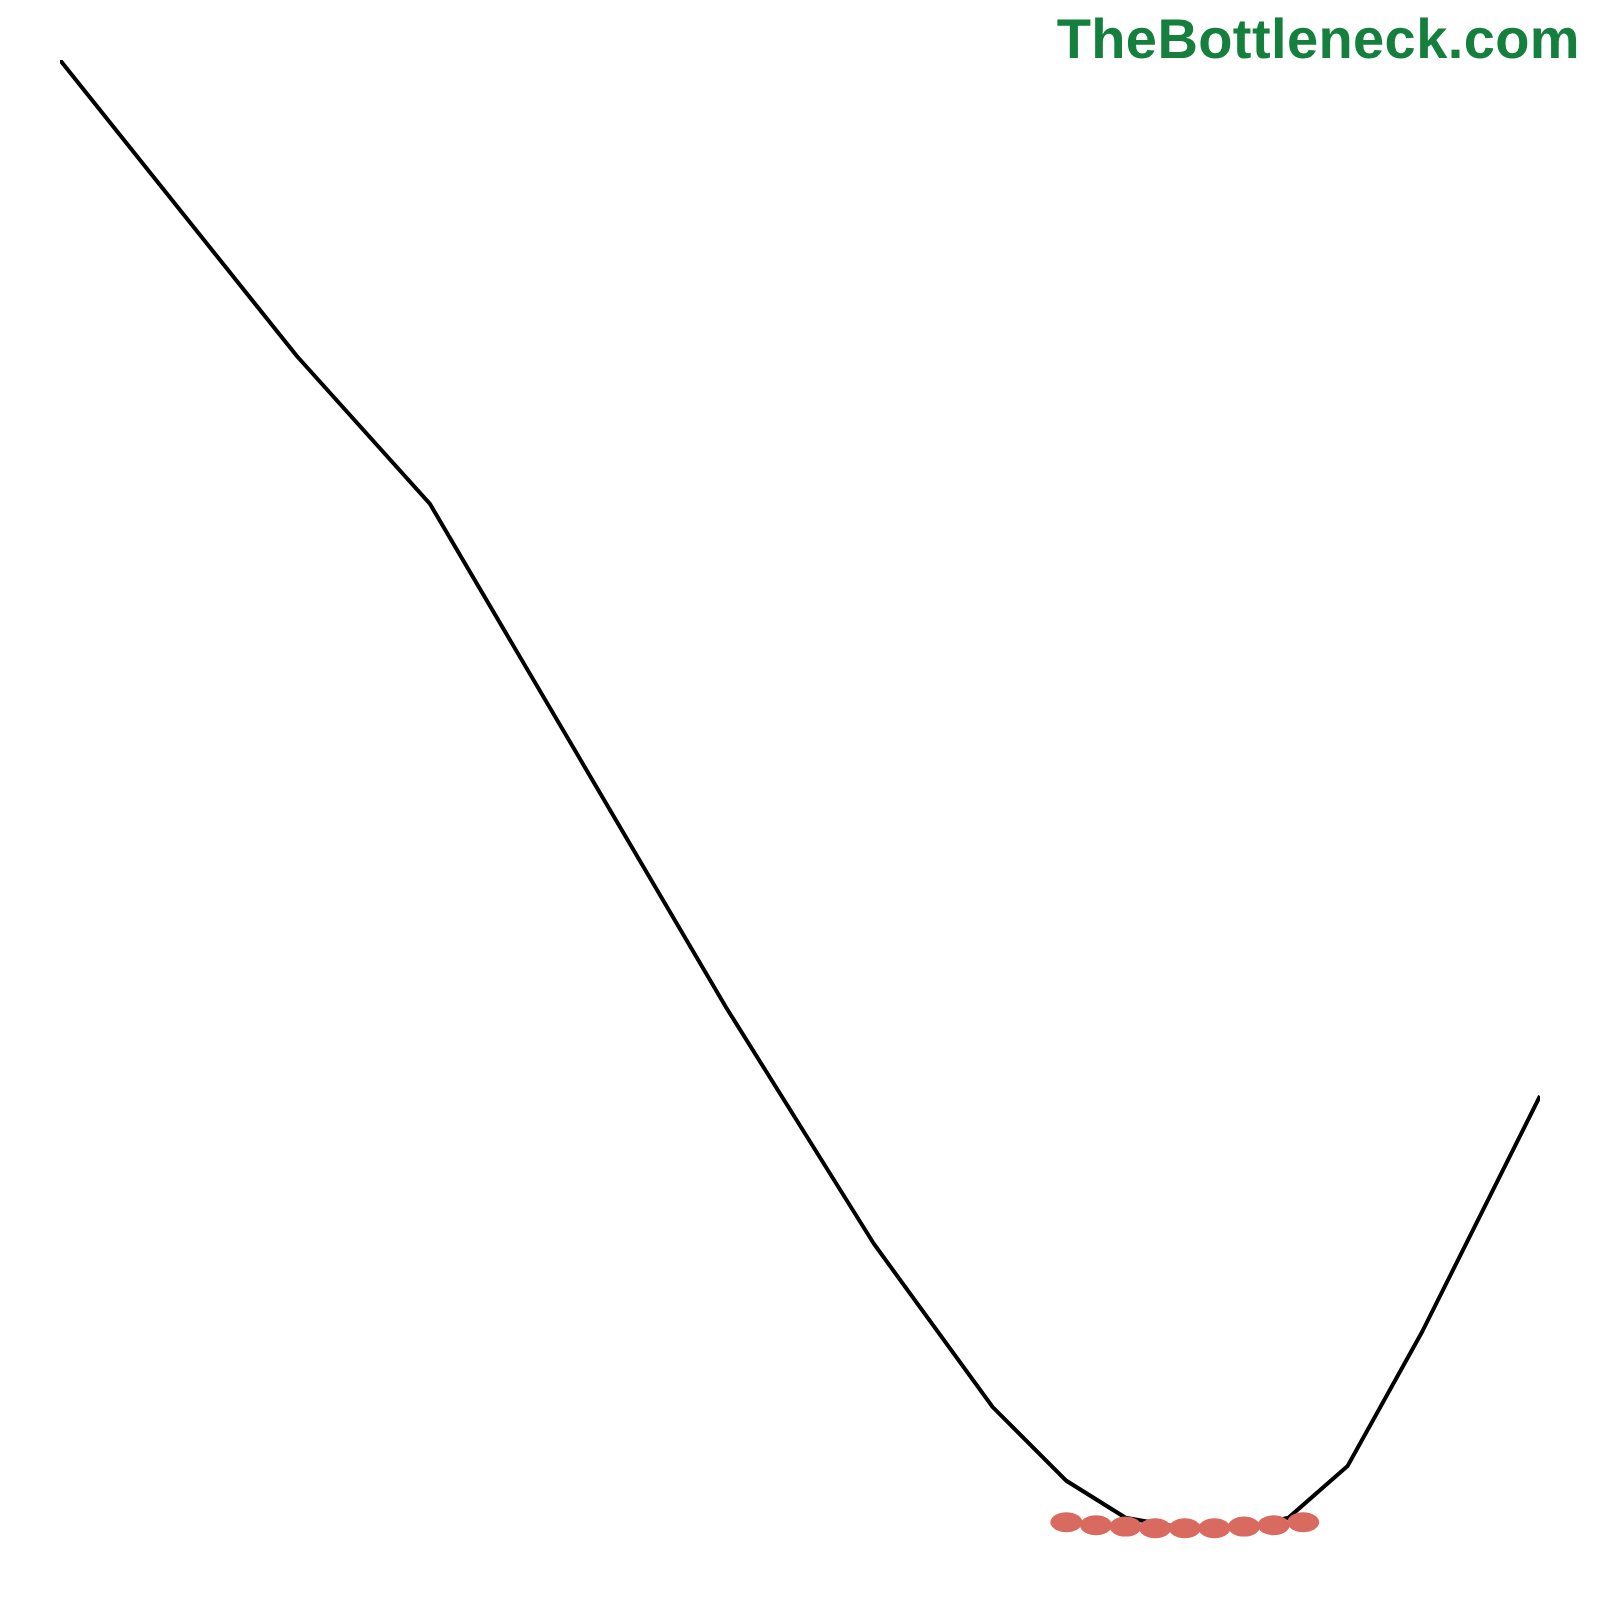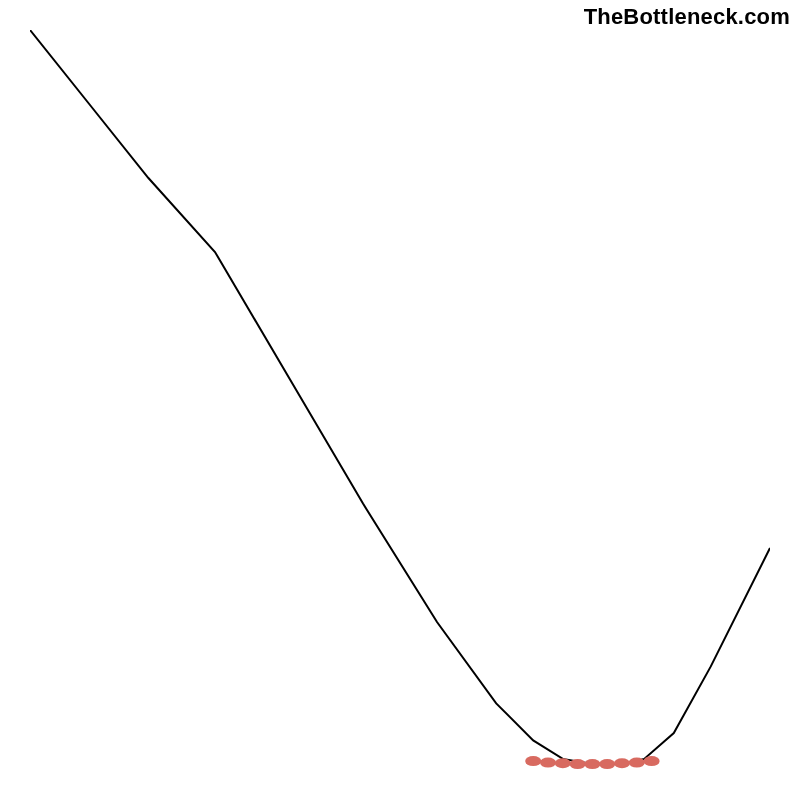--- a/index.html
+++ b/index.html
@@ -13,23 +13,23 @@
   }
   .stage {
     position: relative;
     width: 800px;
     height: 800px;
   }
   .watermark {
     position: absolute;
     top: 4px;
     right: 10px;
-    font-size: 22px;
+    font-size: 28px;
     font-weight: 600;
-    color: #000000;
+    color: #15803d;
     letter-spacing: 0.2px;
   }
   svg {
     position: absolute;
     left: 0;
     top: 0;
   }
   .curve {
     fill: none;
     stroke: #000000;

